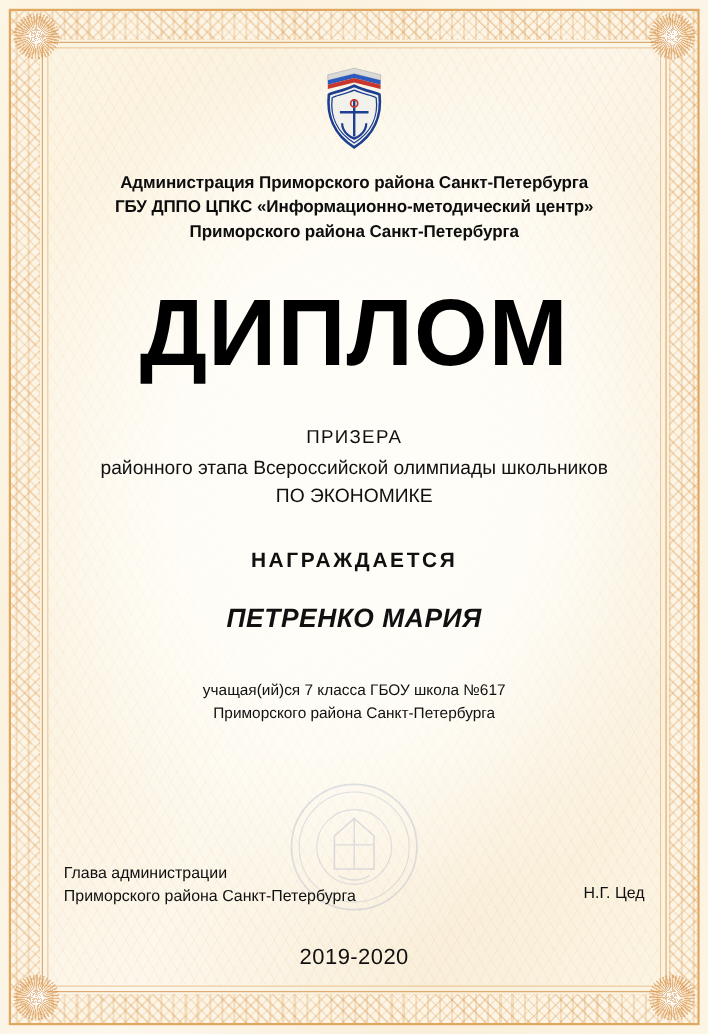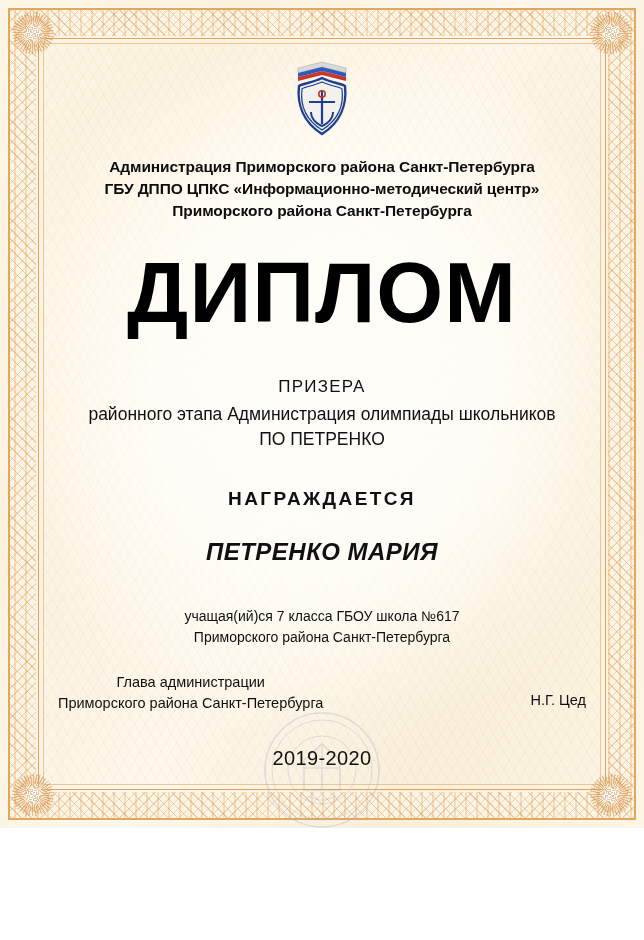--- a/index.html
+++ b/index.html
@@ -10,21 +10,21 @@
   body {
     width: 644px;
     height: 940px;
     font-family: "Liberation Sans", sans-serif;
     overflow: hidden;
   }
 
   .certificate {
     position: relative;
     width: 644px;
-    height: 828px;
+    height: 940px;
     box-sizing: border-box;
     background:
       radial-gradient(ellipse 70% 55% at 50% 45%, rgba(255,255,255,0.85) 0%, rgba(255,252,243,0.55) 45%, rgba(252,240,215,0.15) 75%, rgba(250,235,205,0.05) 100%),
       linear-gradient(115deg, #fdf6e6 0%, #fbf2df 25%, #fdf8ee 50%, #f9efdb 75%, #fdf6e6 100%);
     overflow: hidden;
   }
 
   
   .border-outer {
     position: absolute;
@@ -128,21 +128,21 @@
     margin-top: 16px;
     font-size: 15.5px;
     font-weight: bold;
     line-height: 1.42;
     color: #0d0d0d;
     letter-spacing: -0.1px;
   }
   .org-line { display: block; }
 
   .title {
-    margin-top: 27px;
+    margin-top: 38px;
     font-size: 86px;
     font-weight: bold;
     letter-spacing: 1px;
     line-height: 1;
     color: #000000;
   }
 
   .subtitle-block {
     margin-top: 40px;
     line-height: 1.45;
@@ -195,21 +195,21 @@
     display: flex;
     justify-content: space-between;
     align-items: flex-start;
     font-size: 14.5px;
     line-height: 1.4;
     margin-bottom: 34px;
     padding: 0 6px;
     box-sizing: border-box;
   }
   .sig-left {
-    text-align: center;
+    text-align: left;
   }
   .sig-line { display: block; }
   .sig-right {
     text-align: center;
     padding-top: 18px;
   }
 
   .year {
     font-size: 20px;
     letter-spacing: 0.4px;
@@ -267,22 +267,22 @@
     <div class="org-block">
       <span class="org-line">Администрация Приморского района Санкт-Петербурга</span>
       <span class="org-line">ГБУ ДППО ЦПКС «Информационно-методический центр»</span>
       <span class="org-line">Приморского района Санкт-Петербурга</span>
     </div>
 
     <div class="title">ДИПЛОМ</div>
 
     <div class="subtitle-block">
       <span class="sub-prize">ПРИЗЕРА</span>
-      <span class="sub-stage">районного этапа Администрация олимпиады школьников</span>
-      <span class="sub-discipline">ПО ПЕТРЕНКО</span>
+      <span class="sub-stage">районного этапа Всероссийской олимпиады школьников</span>
+      <span class="sub-discipline">ПО ЭКОНОМИКЕ</span>
     </div>
 
     <span class="awarded">НАГРАЖДАЕТСЯ</span>
 
     <span class="recipient">ПЕТРЕНКО МАРИЯ</span>
 
     <div class="school-block">
       <span class="school-line">учащая(ий)ся 7 класса ГБОУ школа №617</span>
       <span class="school-line">Приморского района Санкт-Петербурга</span>
     </div>

